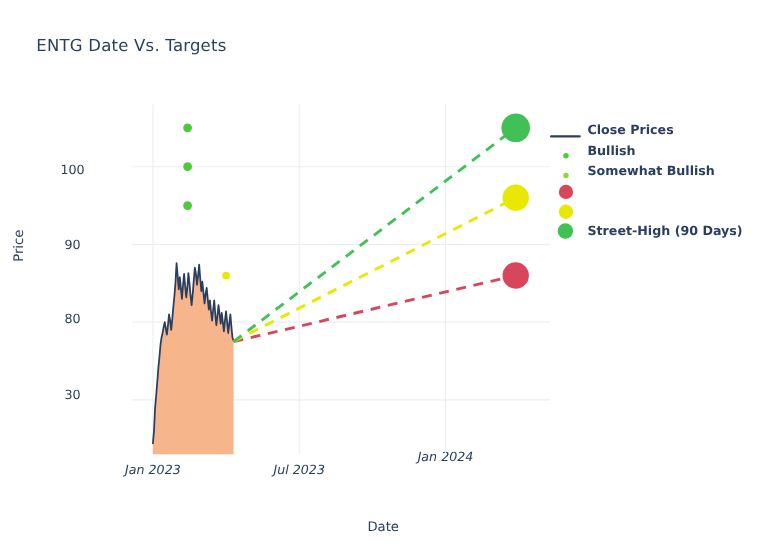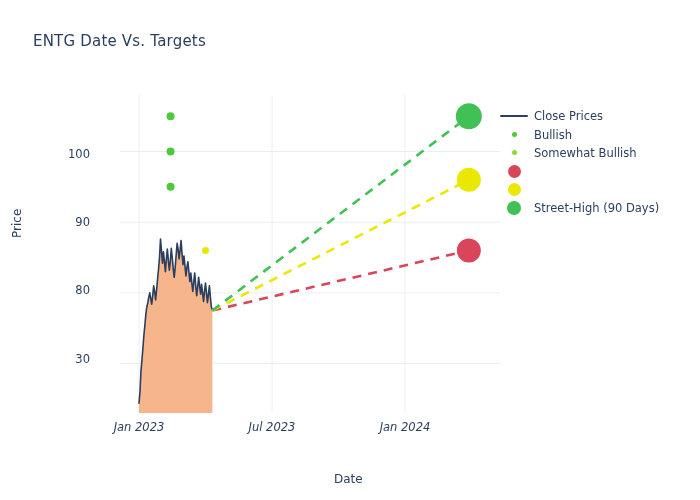--- a/index.html
+++ b/index.html
@@ -20,29 +20,29 @@
   svg.plot{position:absolute;left:0;top:0;width:700px;height:500px;}
   .axis-label{
     position:absolute;font-size:12px;color:#2a3f5f;white-space:nowrap;
   }
   #ylabel{
     left:10px;top:238px;
     transform:rotate(-90deg);transform-origin:left top;
   }
   #xlabel{left:286px;top:472px;margin-left:48px;}
   .tick{position:absolute;font-size:11.5px;color:#2a3f5f;white-space:nowrap;}
-  .ytick{text-align:right;width:48px;}
+  .ytick{text-align:center;width:48px;}
   .xtick{text-align:center;width:90px;font-style:italic;}
   
   #legend{
     position:absolute;left:498px;top:107px;
     font-size:11.5px;color:#2a3f5f;
   }
   .legend-row{
-    display:flex;align-items:center;height:18.4px;white-space:nowrap;
+    display:flex;align-items:flex-end;height:18.4px;white-space:nowrap;font-weight:bold;
   }
   .legend-mark{
     width:32px;display:flex;align-items:center;justify-content:center;
     flex:0 0 32px;
   }
   .legend-line{width:28px;height:2.5px;background:#2a3f5f;border-radius:1px;}
   .legend-dot{border-radius:50%;display:block;}
   .legend-text{padding-left:4px;}
 </style>
 </head>
@@ -52,21 +52,21 @@
 
   <div class="title">ENTG Date Vs. Targets</div>
 
   <div class="tick ytick" id="yt0" style="left:42px;top:147px;">100</div>
   <div class="tick ytick" id="yt1" style="left:42px;top:215px;">90</div>
   <div class="tick ytick" id="yt2" style="left:42px;top:283px;">80</div>
   <div class="tick ytick" id="yt3" style="left:42px;top:352px;">30</div>
 
   <div class="tick xtick" style="left:94px;top:420px;">Jan 2023</div>
   <div class="tick xtick" style="left:227px;top:420px;">Jul 2023</div>
-  <div class="tick xtick" style="left:360px;top:420px;">Jan 2024</div>
+  <div class="tick xtick" style="left:360px;top:408px;">Jan 2024</div>
 
   <div class="axis-label" id="ylabel">Price</div>
   <div class="axis-label" id="xlabel">Date</div>
 
   <svg class="plot">
     <g id="grid-layer">
         <line x1="120" x2="500" y1="363.5333333333333" y2="363.5333333333333" stroke="#eaeef4" stroke-width="1"></line>
         <line x1="120" x2="500" y1="292.8666666666667" y2="292.8666666666667" stroke="#eaeef4" stroke-width="1"></line>
         <line x1="120" x2="500" y1="222.20000000000002" y2="222.20000000000002" stroke="#eaeef4" stroke-width="1"></line>
         <line x1="120" x2="500" y1="151.53333333333336" y2="151.53333333333336" stroke="#eaeef4" stroke-width="1"></line>

